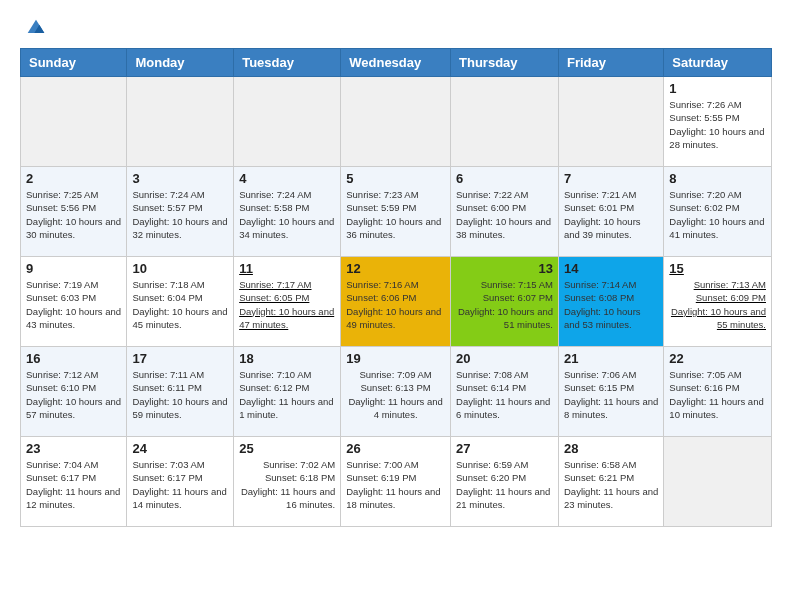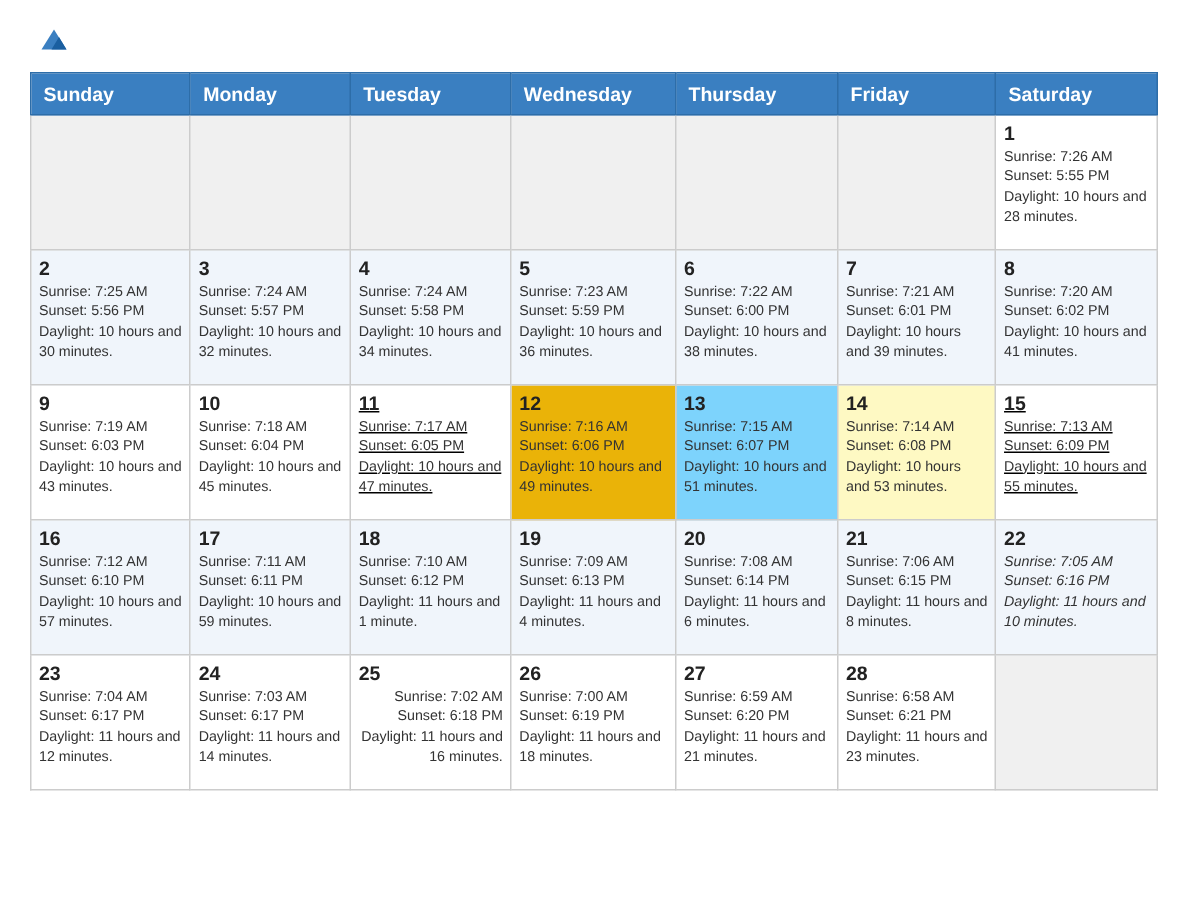--- a/index.html
+++ b/index.html
@@ -220,35 +220,35 @@
               <div class="day-info" style="white-space: pre-line;">Sunrise: 7:17 AM
 Sunset: 6:05 PM
 Daylight: 10 hours and 47 minutes.</div>
             </td>
             <td style="background: #eab308;">
               <div class="day-num">12</div>
               <div class="day-info" style="white-space: pre-line;">Sunrise: 7:16 AM
 Sunset: 6:06 PM
 Daylight: 10 hours and 49 minutes.</div>
             </td>
-            <td style="background: #7dd3fc;">
+            <td style="background: #84cc16; text-align: right;">
               <div class="day-num">13</div>
               <div class="day-info" style="white-space: pre-line;">Sunrise: 7:15 AM
 Sunset: 6:07 PM
 Daylight: 10 hours and 51 minutes.</div>
             </td>
-            <td style="background: #fef9c3; margin-top: 20px;">
+            <td style="background: #0ea5e9; margin-top: 20px;">
               <div class="day-num">14</div>
               <div class="day-info" style="white-space: pre-line;">Sunrise: 7:14 AM
 Sunset: 6:08 PM
 Daylight: 10 hours and 53 minutes.</div>
             </td>
             <td style="background: rgb(255, 255, 255); text-decoration: underline;">
               <div class="day-num">15</div>
-              <div class="day-info" style="white-space: pre-line;">Sunrise: 7:13 AM
+              <div class="day-info" style="white-space: pre-line; text-align: right;">Sunrise: 7:13 AM
 Sunset: 6:09 PM
 Daylight: 10 hours and 55 minutes.</div>
             </td>
           </tr>
           <tr>
             <td style="background: rgb(240, 245, 251);">
               <div class="day-num">16</div>
               <div class="day-info" style="white-space: pre-line;">Sunrise: 7:12 AM
 Sunset: 6:10 PM
 Daylight: 10 hours and 57 minutes.</div>
@@ -260,39 +260,39 @@
 Daylight: 10 hours and 59 minutes.</div>
             </td>
             <td style="background: rgb(240, 245, 251);">
               <div class="day-num">18</div>
               <div class="day-info" style="white-space: pre-line;">Sunrise: 7:10 AM
 Sunset: 6:12 PM
 Daylight: 11 hours and 1 minute.</div>
             </td>
             <td style="background: rgb(240, 245, 251);">
               <div class="day-num">19</div>
-              <div class="day-info" style="white-space: pre-line;">Sunrise: 7:09 AM
+              <div class="day-info" style="white-space: pre-line; text-align: center;">Sunrise: 7:09 AM
 Sunset: 6:13 PM
 Daylight: 11 hours and 4 minutes.</div>
             </td>
             <td style="background: rgb(240, 245, 251);">
               <div class="day-num">20</div>
               <div class="day-info" style="white-space: pre-line;">Sunrise: 7:08 AM
 Sunset: 6:14 PM
 Daylight: 11 hours and 6 minutes.</div>
             </td>
             <td style="background: rgb(240, 245, 251);">
               <div class="day-num">21</div>
               <div class="day-info" style="white-space: pre-line;">Sunrise: 7:06 AM
 Sunset: 6:15 PM
 Daylight: 11 hours and 8 minutes.</div>
             </td>
             <td style="background: rgb(240, 245, 251);">
               <div class="day-num">22</div>
-              <div class="day-info" style="white-space: pre-line; font-style: italic;">Sunrise: 7:05 AM
+              <div class="day-info" style="white-space: pre-line;">Sunrise: 7:05 AM
 Sunset: 6:16 PM
 Daylight: 11 hours and 10 minutes.</div>
             </td>
           </tr>
           <tr>
             <td style="background: rgb(255, 255, 255);">
               <div class="day-num">23</div>
               <div class="day-info" style="white-space: pre-line;">Sunrise: 7:04 AM
 Sunset: 6:17 PM
 Daylight: 11 hours and 12 minutes.</div>

